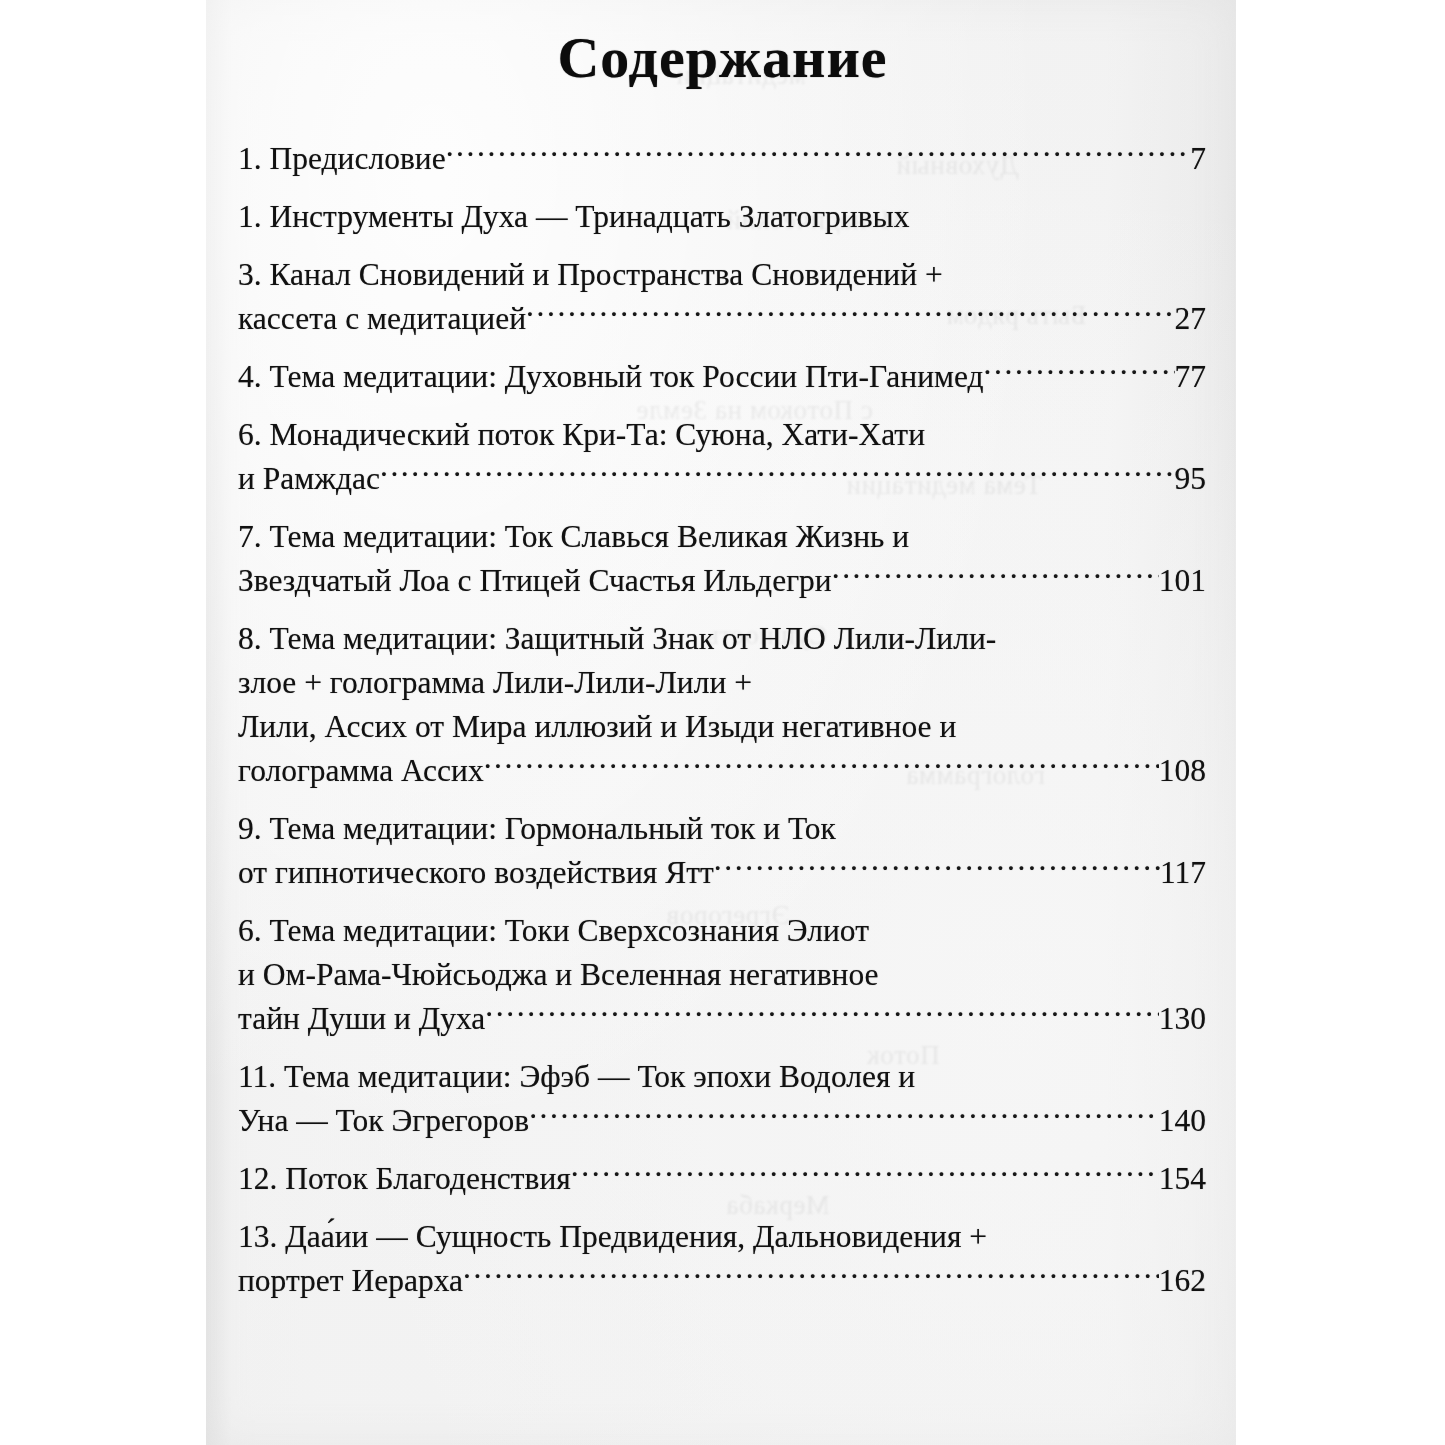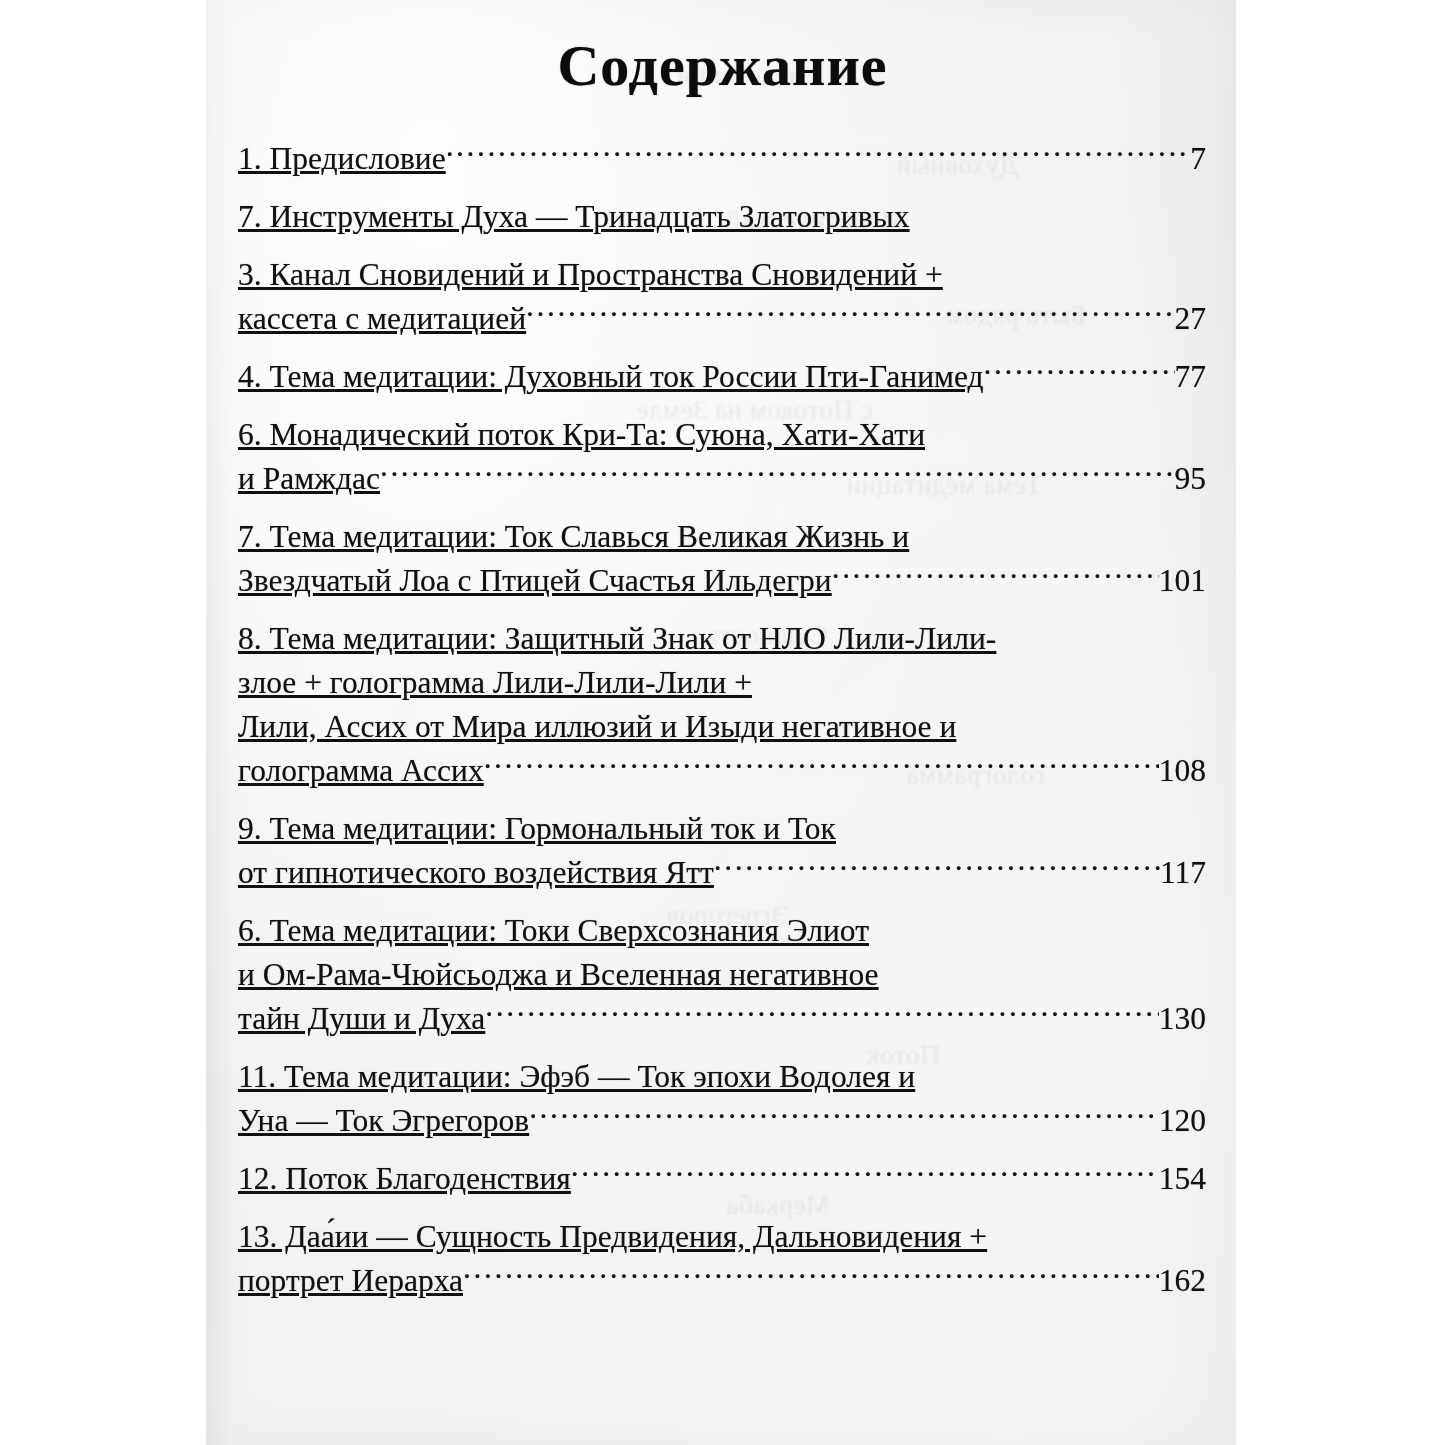--- a/index.html
+++ b/index.html
@@ -73,21 +73,20 @@
     left: 0;
     top: 24px;
     width: 1445px;
     text-align: center;
     font-family: "Liberation Serif", "DejaVu Serif", serif;
     font-weight: bold;
     font-size: 58px;
     letter-spacing: 1px;
     color: #0c0c0c;
     text-shadow: 0 0 1.1px rgba(20,20,20,0.55);
-    margin-top: 8px;
   }
 
   
   #toc-list {
     position: absolute;
     left: 238px;
     top: 137px;
     width: 968px;
   }
   .toc-entry {
@@ -97,21 +96,20 @@
     display: flex;
     align-items: baseline;
     font-size: 31.5px;
     line-height: 44px;
     color: #111111;
     white-space: nowrap;
     text-shadow: 0 0 0.9px rgba(25,25,25,0.5);
   }
   .toc-line .txt {
     flex: 0 0 auto;
-    text-decoration: underline;
   }
   .toc-line .leader {
     flex: 1 1 auto;
     overflow: hidden;
     margin: 0 0px 0 0;
     height: 1em;
     position: relative;
   }
   .toc-line .leader::before {
     content: "........................................................................................................................................................";
@@ -164,21 +162,21 @@
   <div id="toc-list">
       <div class="toc-entry">
         <div class="toc-line">
           <span class="txt">1. Предисловие</span>
           <span class="leader gap-before"></span>
           <span class="pg">7</span>
         </div>
       </div>
       <div class="toc-entry">
         <div class="toc-line">
-          <span class="txt">7. Инструменты Духа — Тринадцать Златогривых</span>
+          <span class="txt">1. Инструменты Духа — Тринадцать Златогривых</span>
         </div>
       </div>
       <div class="toc-entry">
         <div class="toc-line">
           <span class="txt">3. Канал Сновидений и Пространства Сновидений +</span>
         </div>
         <div class="toc-line cont">
           <span class="txt">кассета с медитацией</span>
           <span class="leader"></span>
           <span class="pg">27</span>
@@ -250,21 +248,21 @@
           <span class="pg">130</span>
         </div>
       </div>
       <div class="toc-entry">
         <div class="toc-line">
           <span class="txt">11. Тема медитации: Эфэб — Ток эпохи Водолея и</span>
         </div>
         <div class="toc-line cont">
           <span class="txt">Уна — Ток Эгрегоров</span>
           <span class="leader"></span>
-          <span class="pg">120</span>
+          <span class="pg">140</span>
         </div>
       </div>
       <div class="toc-entry">
         <div class="toc-line">
           <span class="txt">12. Поток Благоденствия</span>
           <span class="leader"></span>
           <span class="pg">154</span>
         </div>
       </div>
       <div class="toc-entry">

